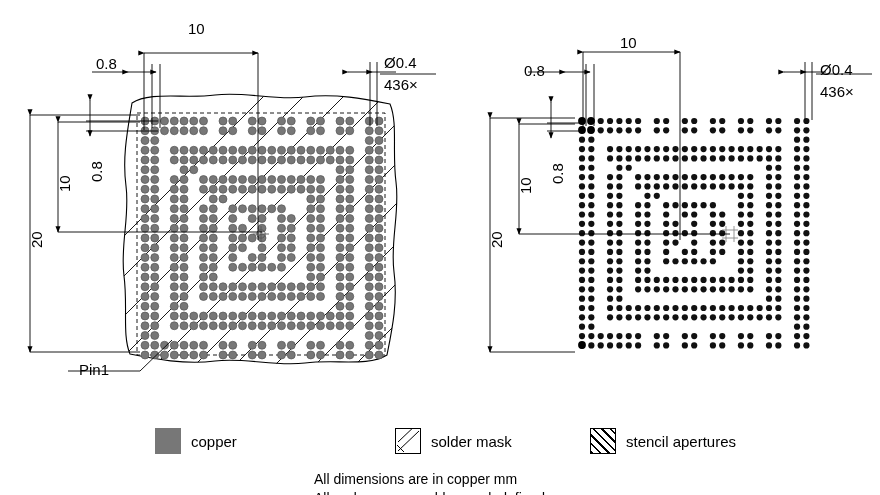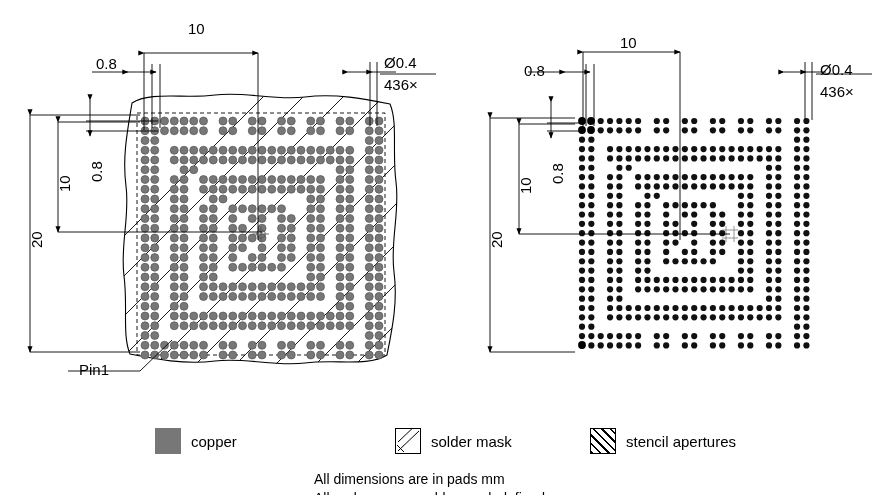--- a/index.html
+++ b/index.html
@@ -1066,17 +1066,17 @@
   <span class="legtxt">solder mask</span>
 </div>
 
 <div class="legend-row" style="left:590px;top:428px;">
   <span class="sw" style="background:
         repeating-linear-gradient(45deg,#000 0 1.5px,#fff 1.5px 6px);"></span>
   <span class="legtxt">stencil apertures</span>
 </div>
 
 <div class="note-wrap">
-  <div>All dimensions are in pads mm</div>
+  <div>All dimensions are in copper mm</div>
   <div>All pads are non-solder mask defined</div>
 </div>
 
 </div>
 
 </body></html>

